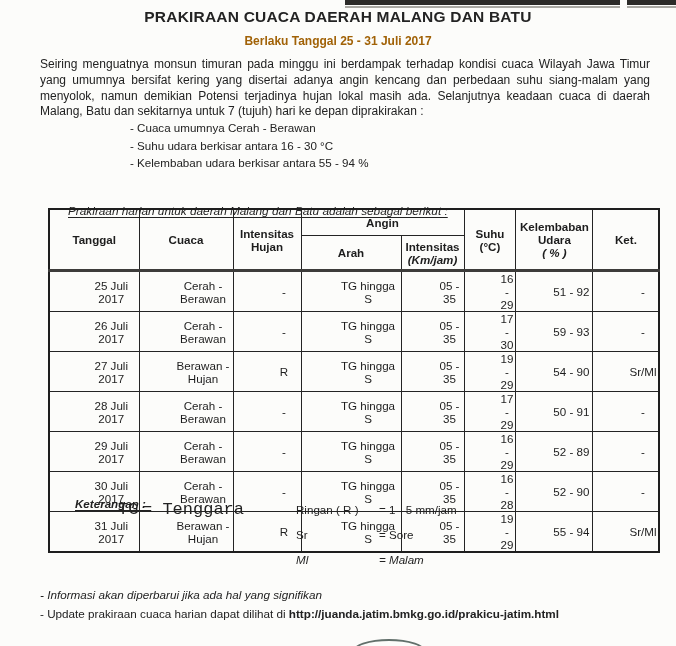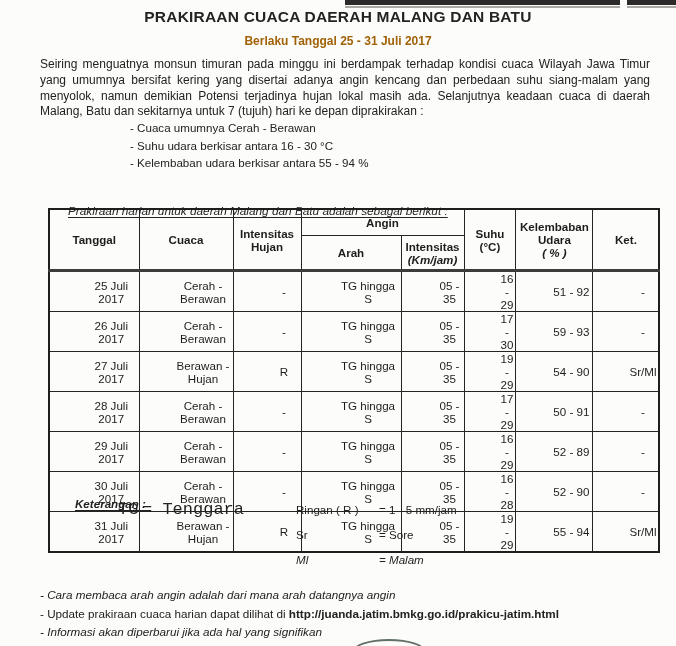--- a/index.html
+++ b/index.html
@@ -231,24 +231,23 @@
     <div class="row">Ml</div>
   </div>
 
   <div class="ket-defs">
     <div class="row">= 1 - 5 mm/jam</div>
     <div class="row">= Sore</div>
     <div class="row">= Malam</div>
   </div>
 
   <div class="notes">
-    <div class="note note-italic">- Cara membaca arah angin adalah dari mana arah datangnya angin</div>
+    <div class="note note-italic">- Informasi akan diperbarui jika ada hal yang signifikan</div>
     <div class="note">
       <span>- Update prakiraan cuaca harian dapat dilihat di </span><span class="note-url">http://juanda.jatim.bmkg.go.id/prakicu-jatim.html</span>
     </div>
-    <div class="note note-italic">- Informasi akan diperbarui jika ada hal yang signifikan</div>
   </div>
 
   <div class="stamp-clip">
     <div class="stamp-arc"></div>
   </div>
 
 </div>
 
 </body></html>

